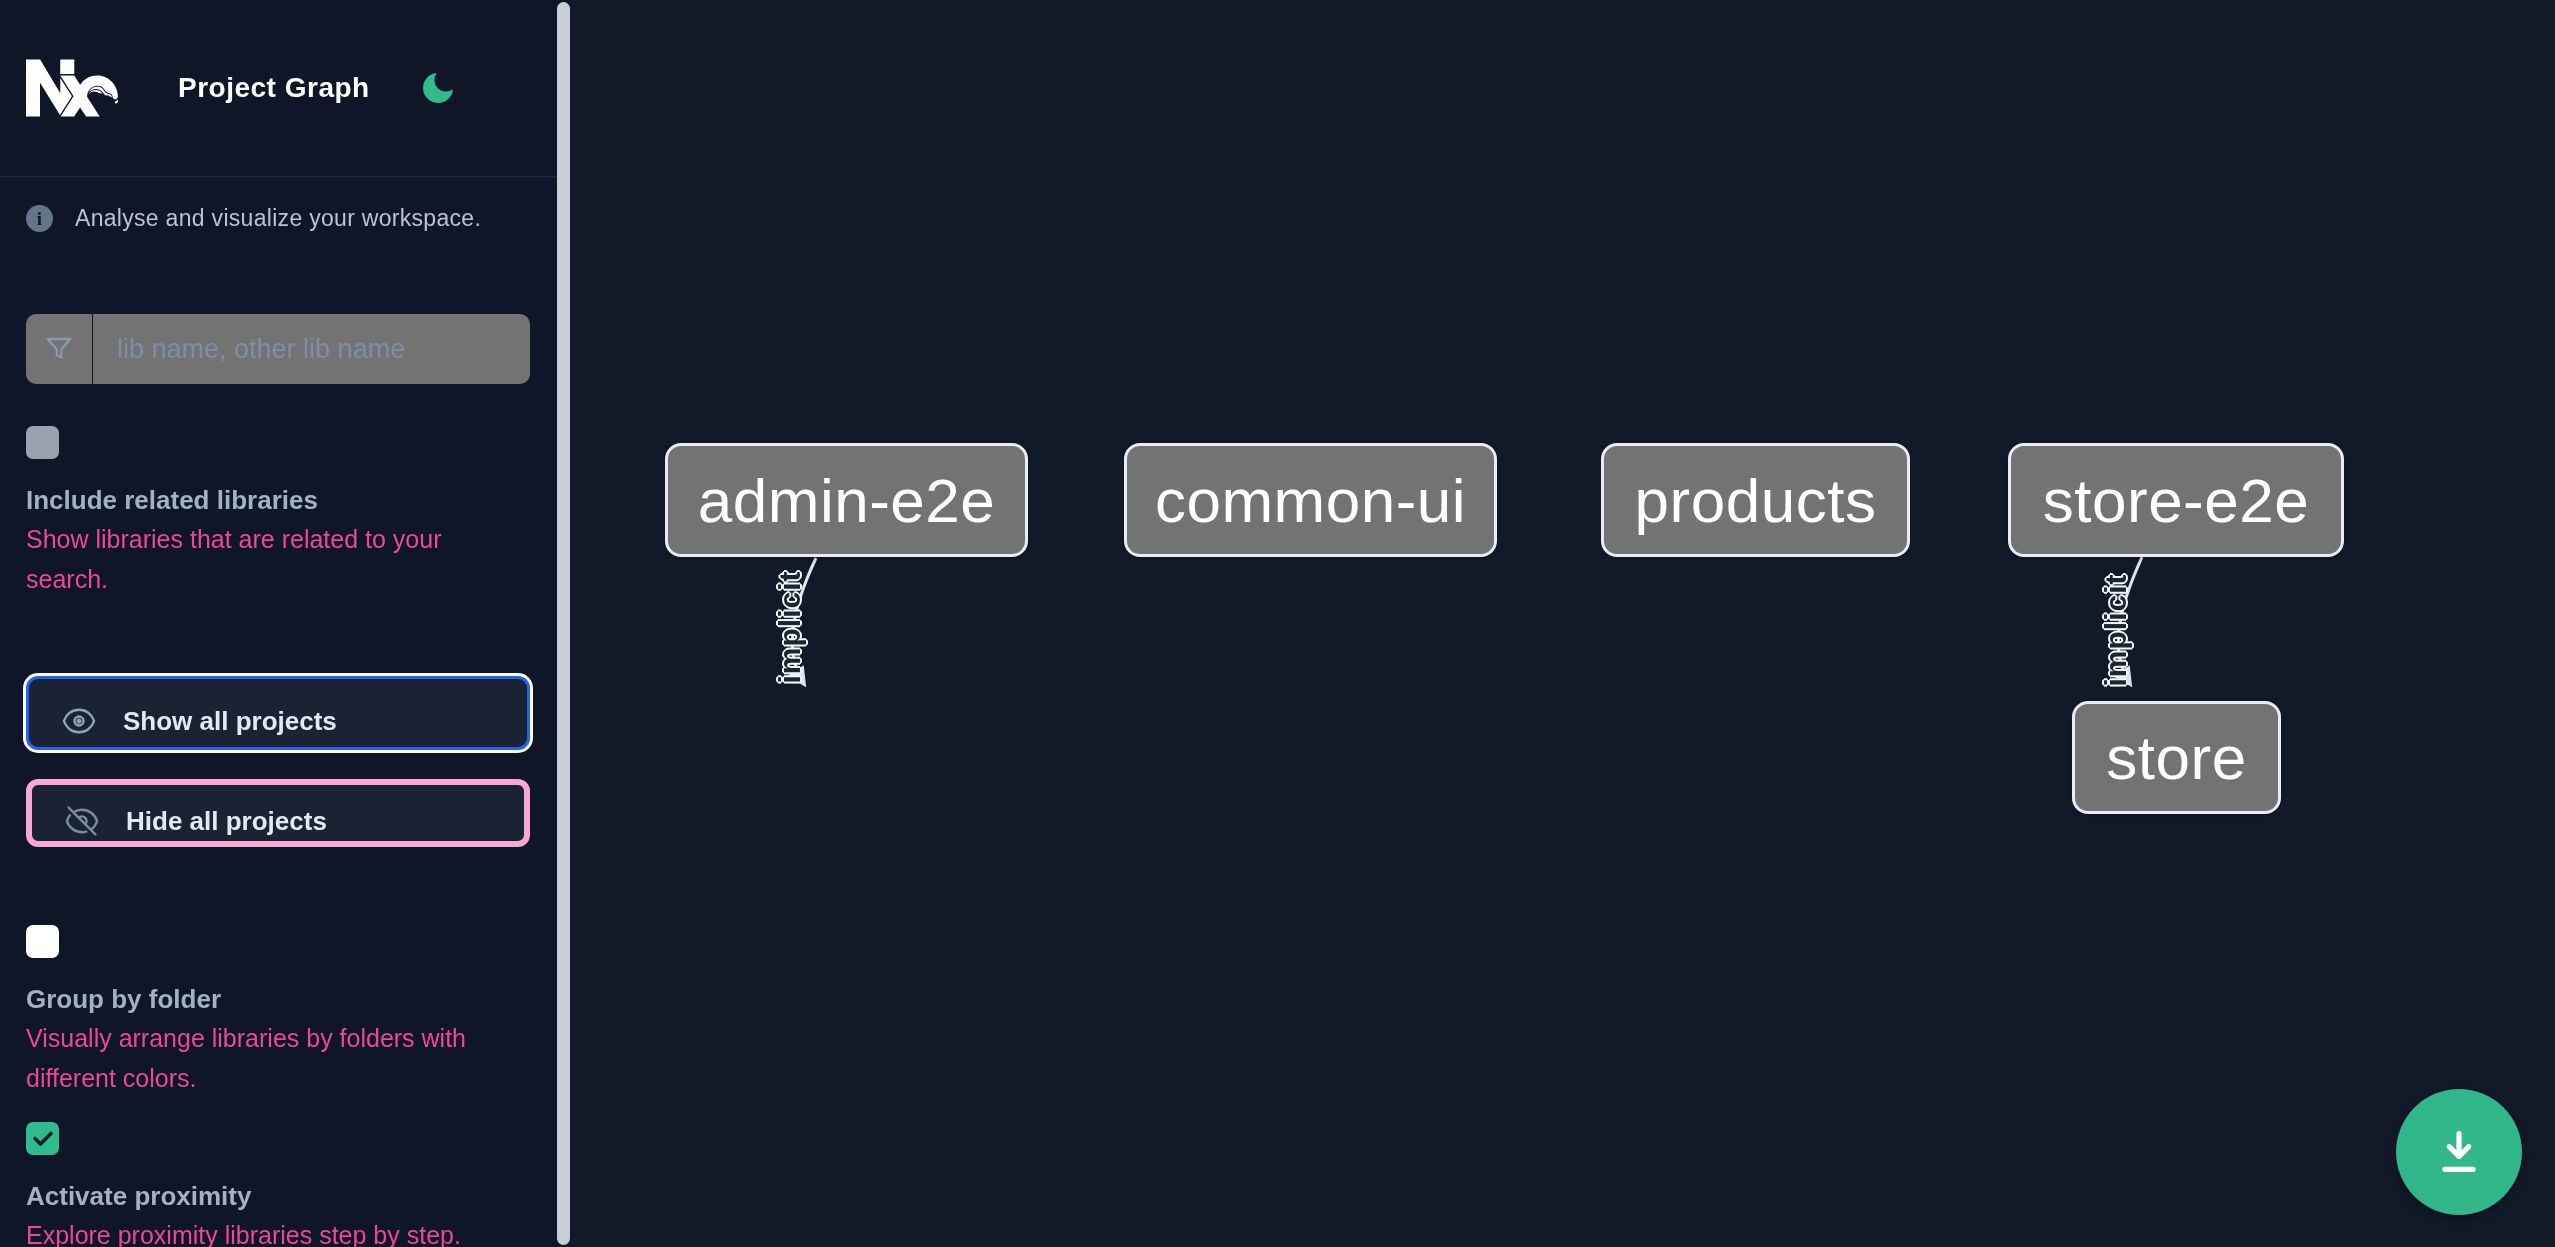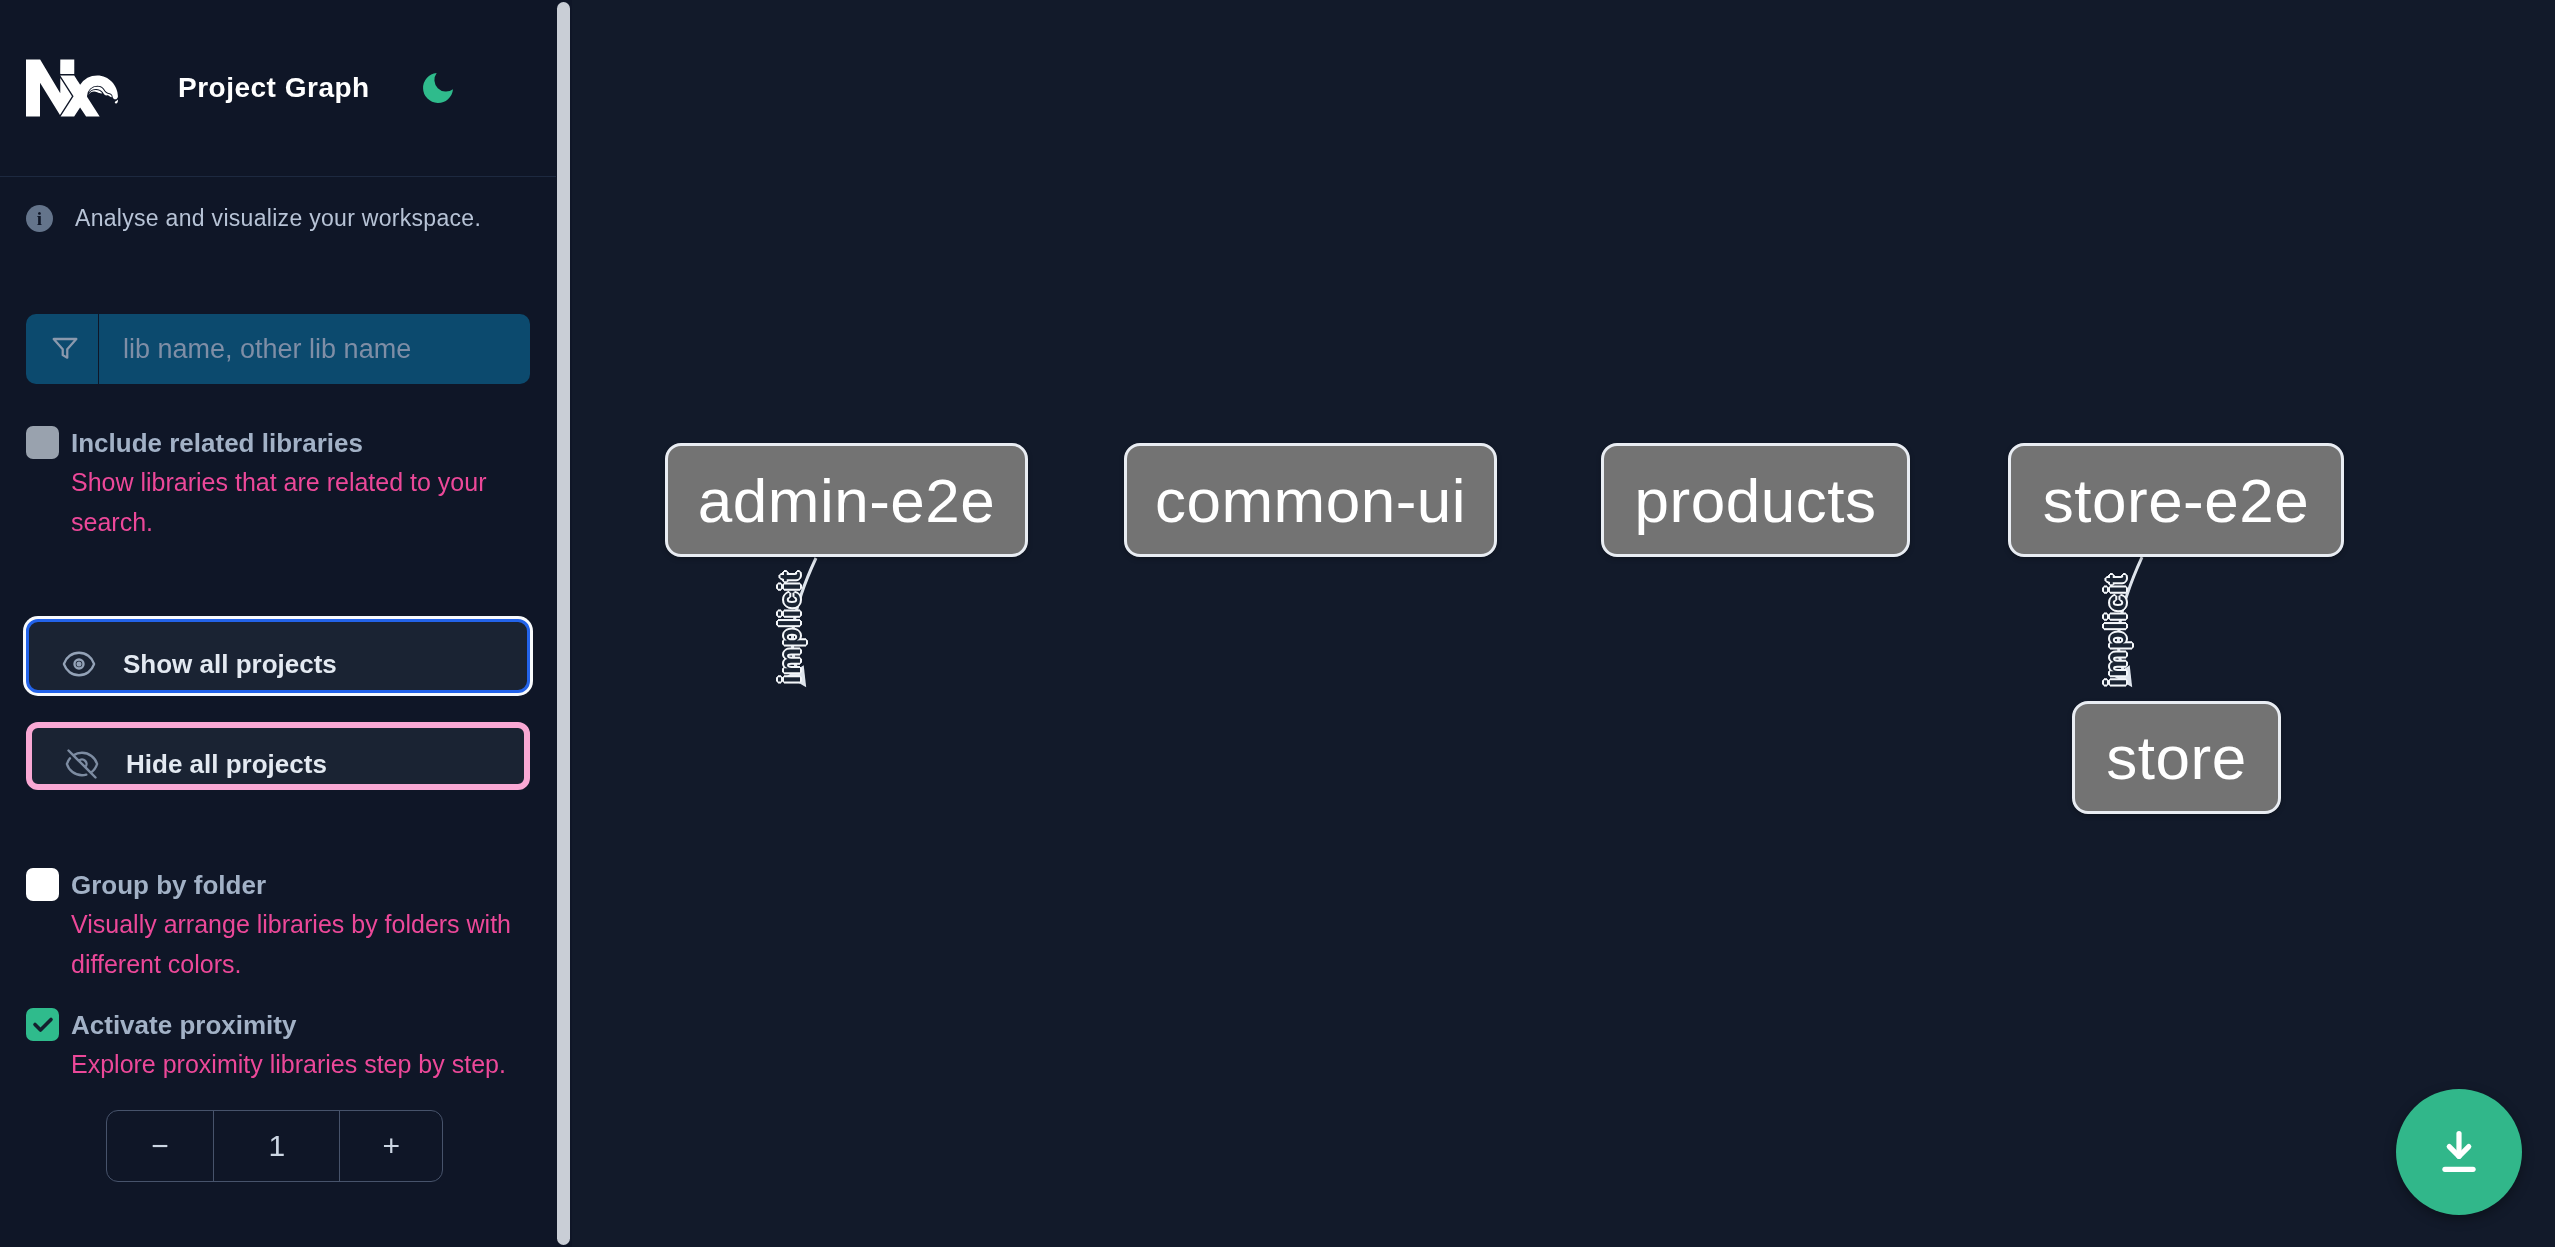--- a/index.html
+++ b/index.html
@@ -41,35 +41,35 @@
   .info-icon{
     width:27px;height:27px;border-radius:50%;flex:none;
     background:#64748b;color:#0f1627;
     font-size:19px;font-weight:700;font-family:"Liberation Serif",serif;
     display:flex;align-items:center;justify-content:center;
   }
   .info-text{font-size:23px;color:#b7c3d6;letter-spacing:.3px;}
 
   .search{
     margin-top:82px;height:70px;
-    background:#0c4a6e;border-radius:10px;
-    display:flex;align-items:stretch;overflow:hidden;padding-left:6px;
+    background:#737373;border-radius:10px;
+    display:flex;align-items:stretch;overflow:hidden;
   }
   .funnel{
     width:66px;flex:none;display:flex;align-items:center;justify-content:center;
     border-right:1px solid #0f1627;
   }
   .funnel svg{width:32px;height:32px;stroke:#8b99ad;fill:none;stroke-width:1.7;stroke-linejoin:round;stroke-linecap:round;}
   .search-input{
     flex:1;background:transparent;border:none;outline:none;
     padding:0 24px;font-size:27px;color:#e2e8f0;font-family:"Liberation Sans",sans-serif;
   }
   .search-input::placeholder{color:#7f8ea6;}
 
-  .toggle-row{display:flex;gap:12px;}
+  .toggle-row{display:flex;gap:22px;flex-direction:column;}
   .toggle-row.include{margin-top:40px;}
   .toggle-row.group{margin-top:76px;}
   .toggle-row.proximity{margin-top:22px;}
   .cb{width:33px;height:33px;border-radius:7px;flex:none;margin-top:2px;box-sizing:border-box;}
   .cb.gray{background:#99a2ae;}
   .cb.white{background:#ffffff;}
   .cb.checked{background:#2fbb8c;display:flex;align-items:center;justify-content:center;}
   .cb.checked svg{width:24px;height:24px;stroke:#14202e;stroke-width:3.6;fill:none;stroke-linecap:round;stroke-linejoin:round;}
   .toggle-text{display:flex;flex-direction:column;}
   .toggle-label{font-size:26px;font-weight:700;color:#a2b1c6;line-height:38px;}

